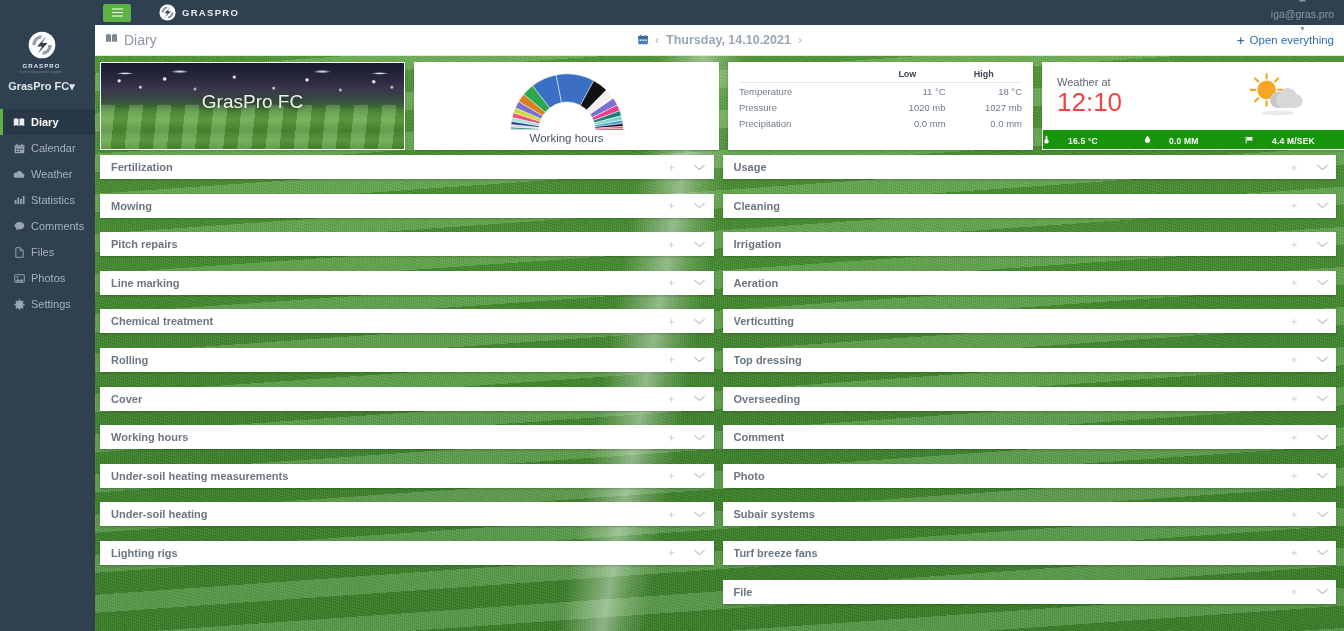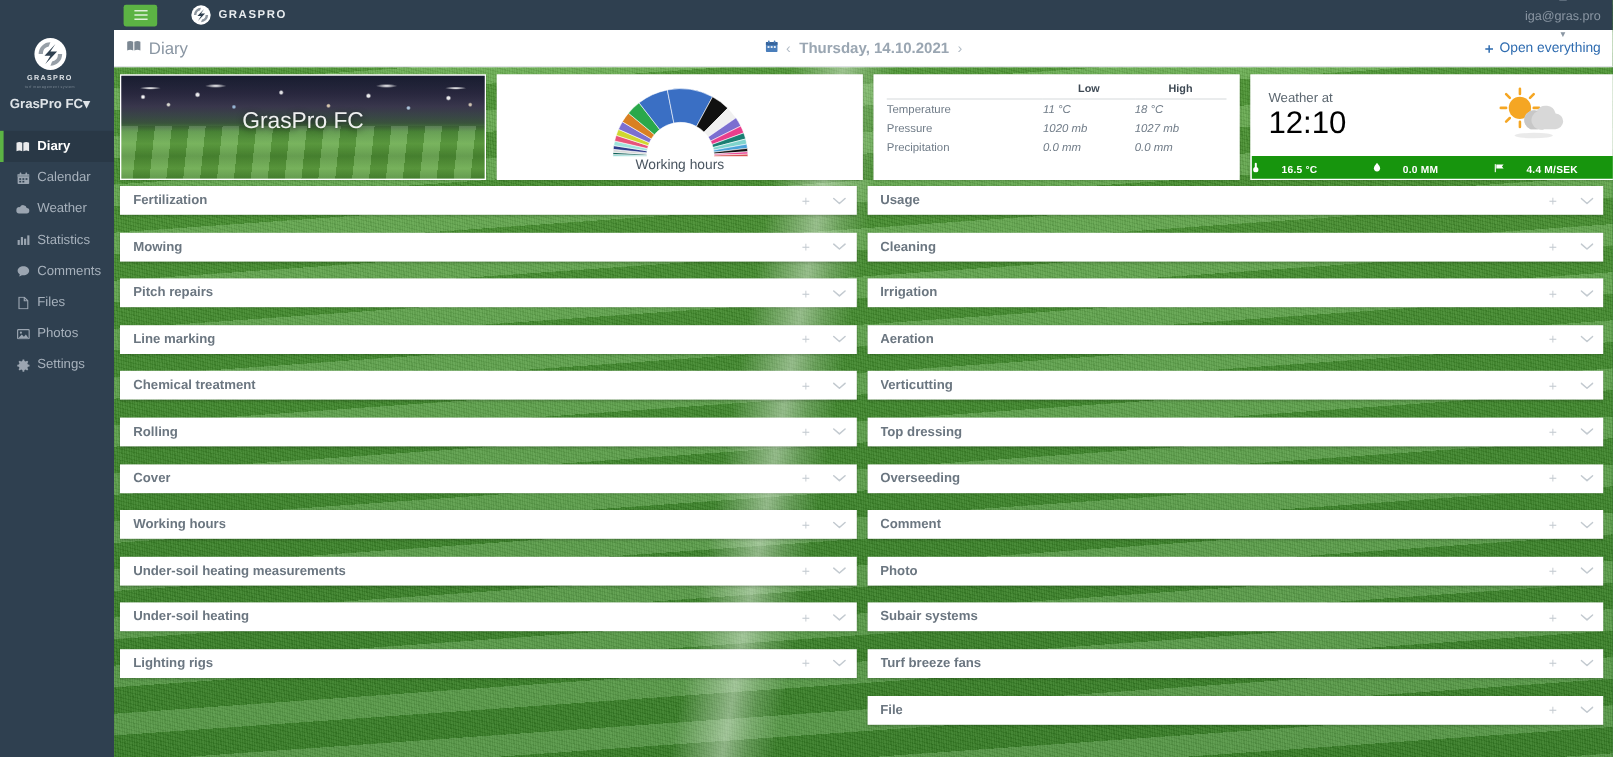--- a/index.html
+++ b/index.html
@@ -232,29 +232,29 @@
   table.wt th {
     font-size: 9px; color: #3d4853; font-weight: bold;
     padding: 0 0 3px 0; text-align: center;
     border-bottom: 1px solid #e6e8ea;
   }
   table.wt th.lead { border-bottom: 1px solid #e6e8ea; }
   table.wt td {
     font-size: 9.5px; color: #707c88; padding: 2.5px 0;
   }
   table.wt td.lead { text-align: left; width: 46%; }
-  table.wt td.val { text-align: left; font-style: italic; }
+  table.wt td.val { text-align: right; }
 
   
   .now-top {
     height: 67px; display: flex; align-items: center; padding: 0 14px;
   }
   .now-left { flex: 1; }
   .now-label { font-size: 11px; color: #5b666f; }
-  .now-time { font-size: 26px; color: #000000; line-height: 1.05; margin-top: 1px; }
+  .now-time { font-size: 26px; color: #ef4444; line-height: 1.05; margin-top: 1px; }
   .now-icon { width: 62px; height: 50px; position: relative; margin-right: 22px; }
   .now-strip {
     height: 21px; background: #17950d;
     display: flex; align-items: center;
     color: #fff; font-size: 8.5px; font-weight: bold;
   }
   .now-strip .cell {
     flex: 1; text-align: center; display: flex; align-items: center;
     gap: 18px; letter-spacing: .2px;
   }

